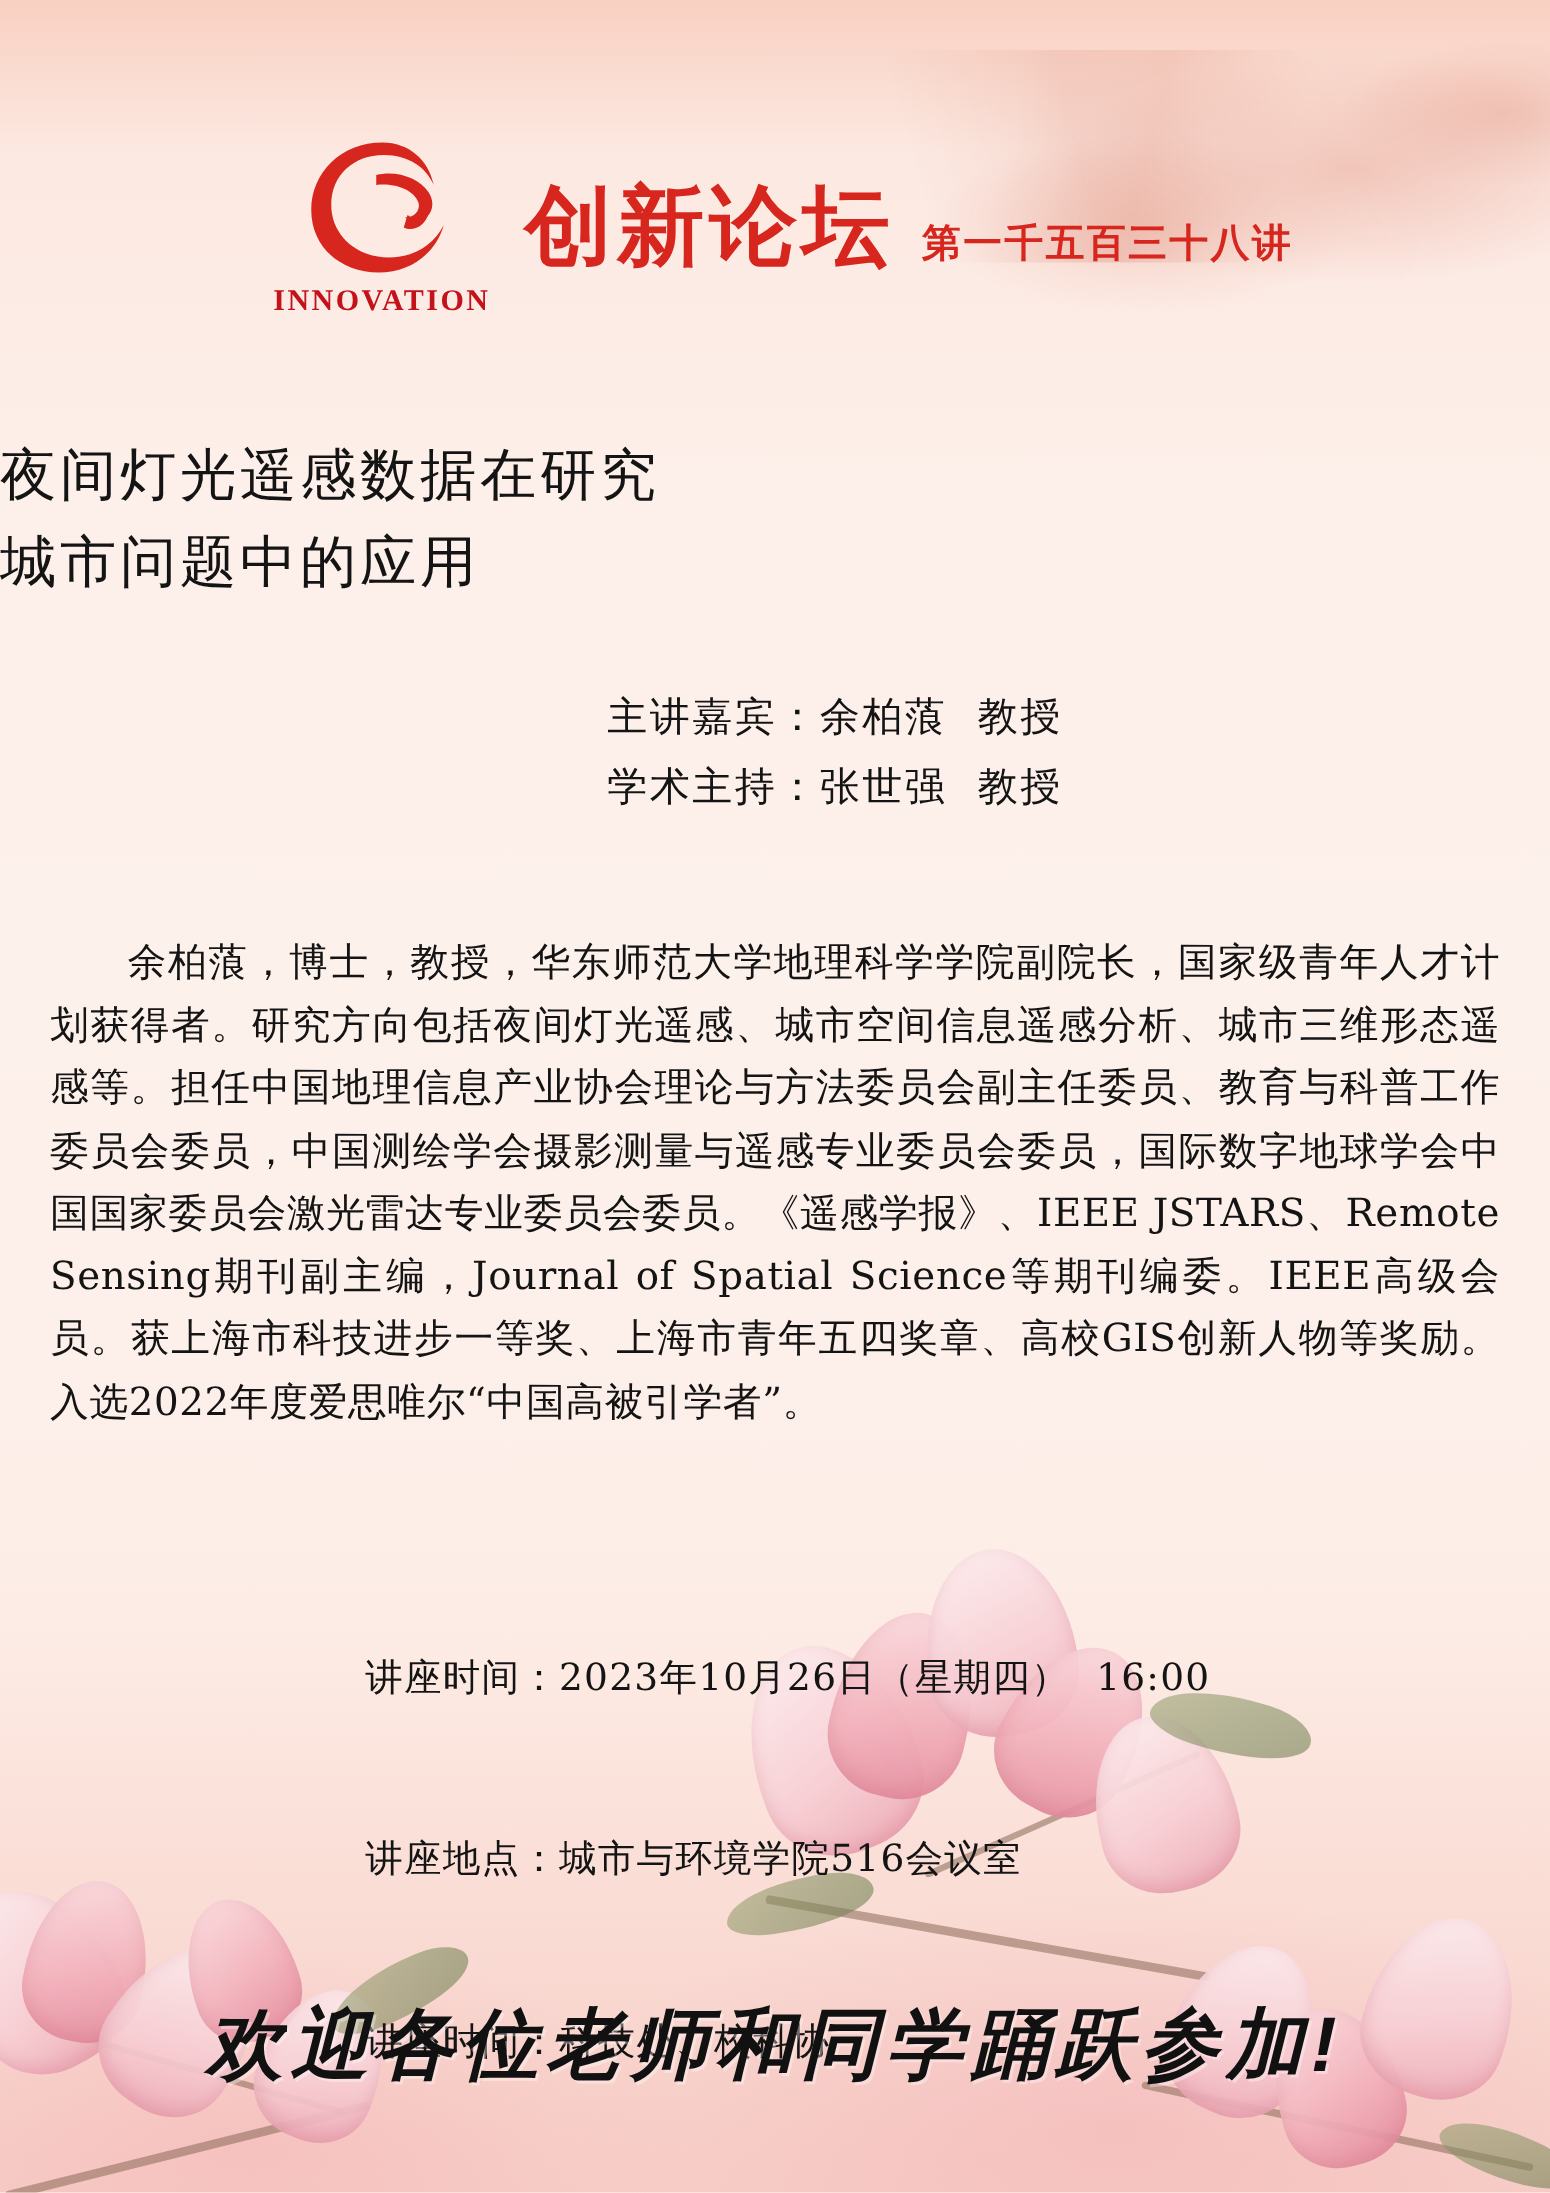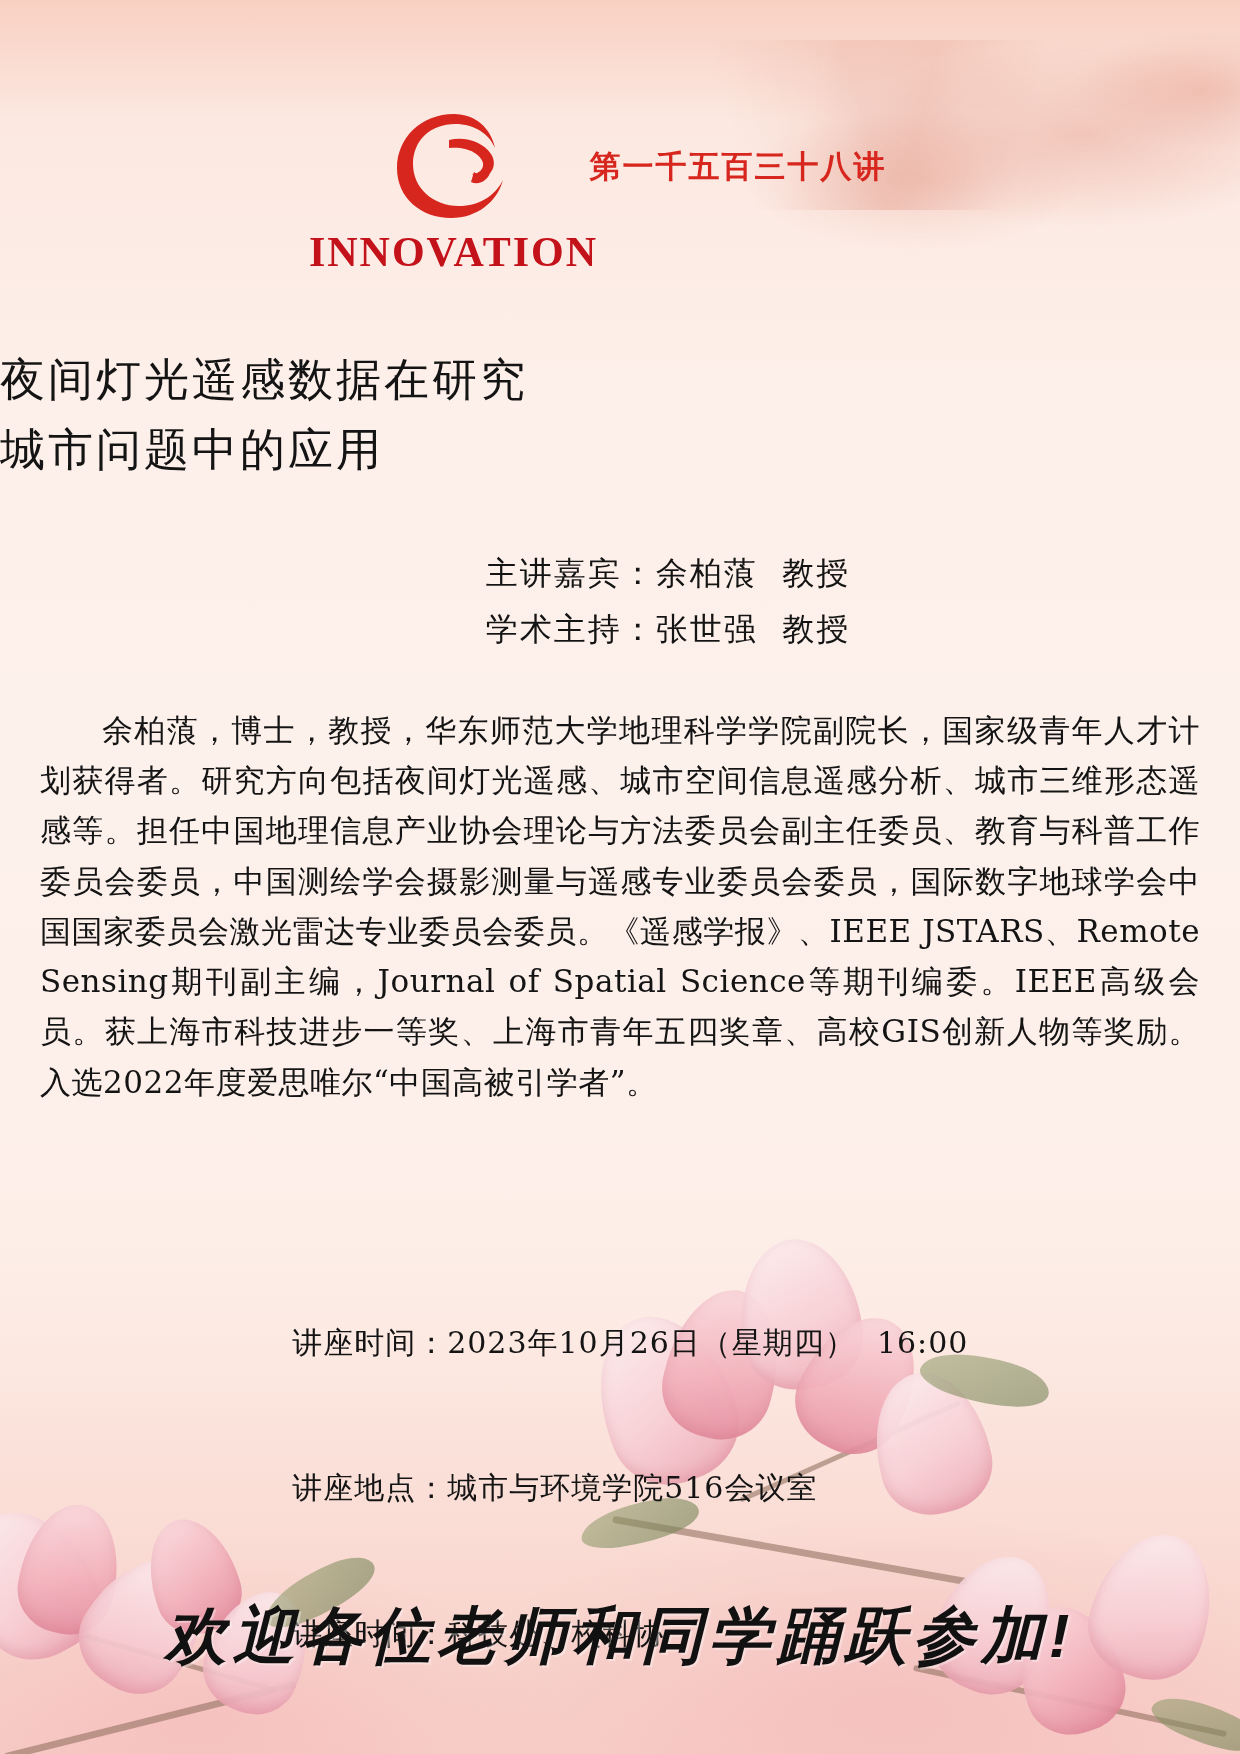--- a/index.html
+++ b/index.html
@@ -111,21 +111,21 @@
   }
   .logo-mark {
     position: relative;
     width: 126px;
     height: 112px;
   }
   .logo-mark svg { display: block; }
   .logo-word {
     margin-top: 6px;
     font-family: "Liberation Serif", serif;
-    font-size: 42px;
+    font-size: 24px;
     letter-spacing: 2px;
     color: #c3121a;
     font-weight: 700;
   }
   .title-block {
     display: flex;
     align-items: baseline;
     padding-top: 36px;
   }
   .forum-title {
@@ -172,21 +172,21 @@
     line-height: 1.75;
     color: #141414;
     letter-spacing: 2px;
     margin-left: 48px;
   }
   .speakers div { white-space: pre; }
 
   
   .bio {
     position: absolute;
-    top: 705px;
+    top: 745px;
     left: 40px;
     width: 1160px;
     font-family: "DejaVu Serif", serif;
     font-size: 31px;
     line-height: 1.62;
     color: #141414;
     text-align: justify;
     text-justify: inter-character;
     text-indent: 62px;
     letter-spacing: 0.5px;
@@ -266,20 +266,21 @@
     <div class="logo-mark">
       <svg width="126" height="112" viewBox="0 0 126 112" xmlns="http://www.w3.org/2000/svg">
         <path d="M63 4 C30 4 6 28 6 58 C6 88 30 108 60 108 C86 108 106 92 112 70 C104 86 88 96 68 96 C42 96 22 78 22 54 C22 30 40 14 64 14 C84 14 98 24 104 38 C100 18 84 4 63 4 Z" fill="#d7261e"></path>
         <path d="M58 30 C74 26 92 32 100 44 C104 50 104 58 99 63 C94 68 86 68 81 64 C88 64 93 59 92 53 C90 44 76 36 58 38 Z" fill="#d7261e"></path>
         <path d="M83 62 C88 66 96 66 100 60 C98 70 88 76 80 72 Z" fill="#d7261e"></path>
       </svg>
     </div>
     <div class="logo-word">INNOVATION</div>
   </div>
   <div class="title-block">
+    <div class="forum-title">创新论坛</div>
     <div class="forum-lecture-no">第一千五百三十八讲</div>
   </div>
 </div>
 
 <div class="lecture-title">
   <div>夜间灯光遥感数据在研究</div>
   <div>城市问题中的应用</div>
 </div>
 
 <div class="speakers">

